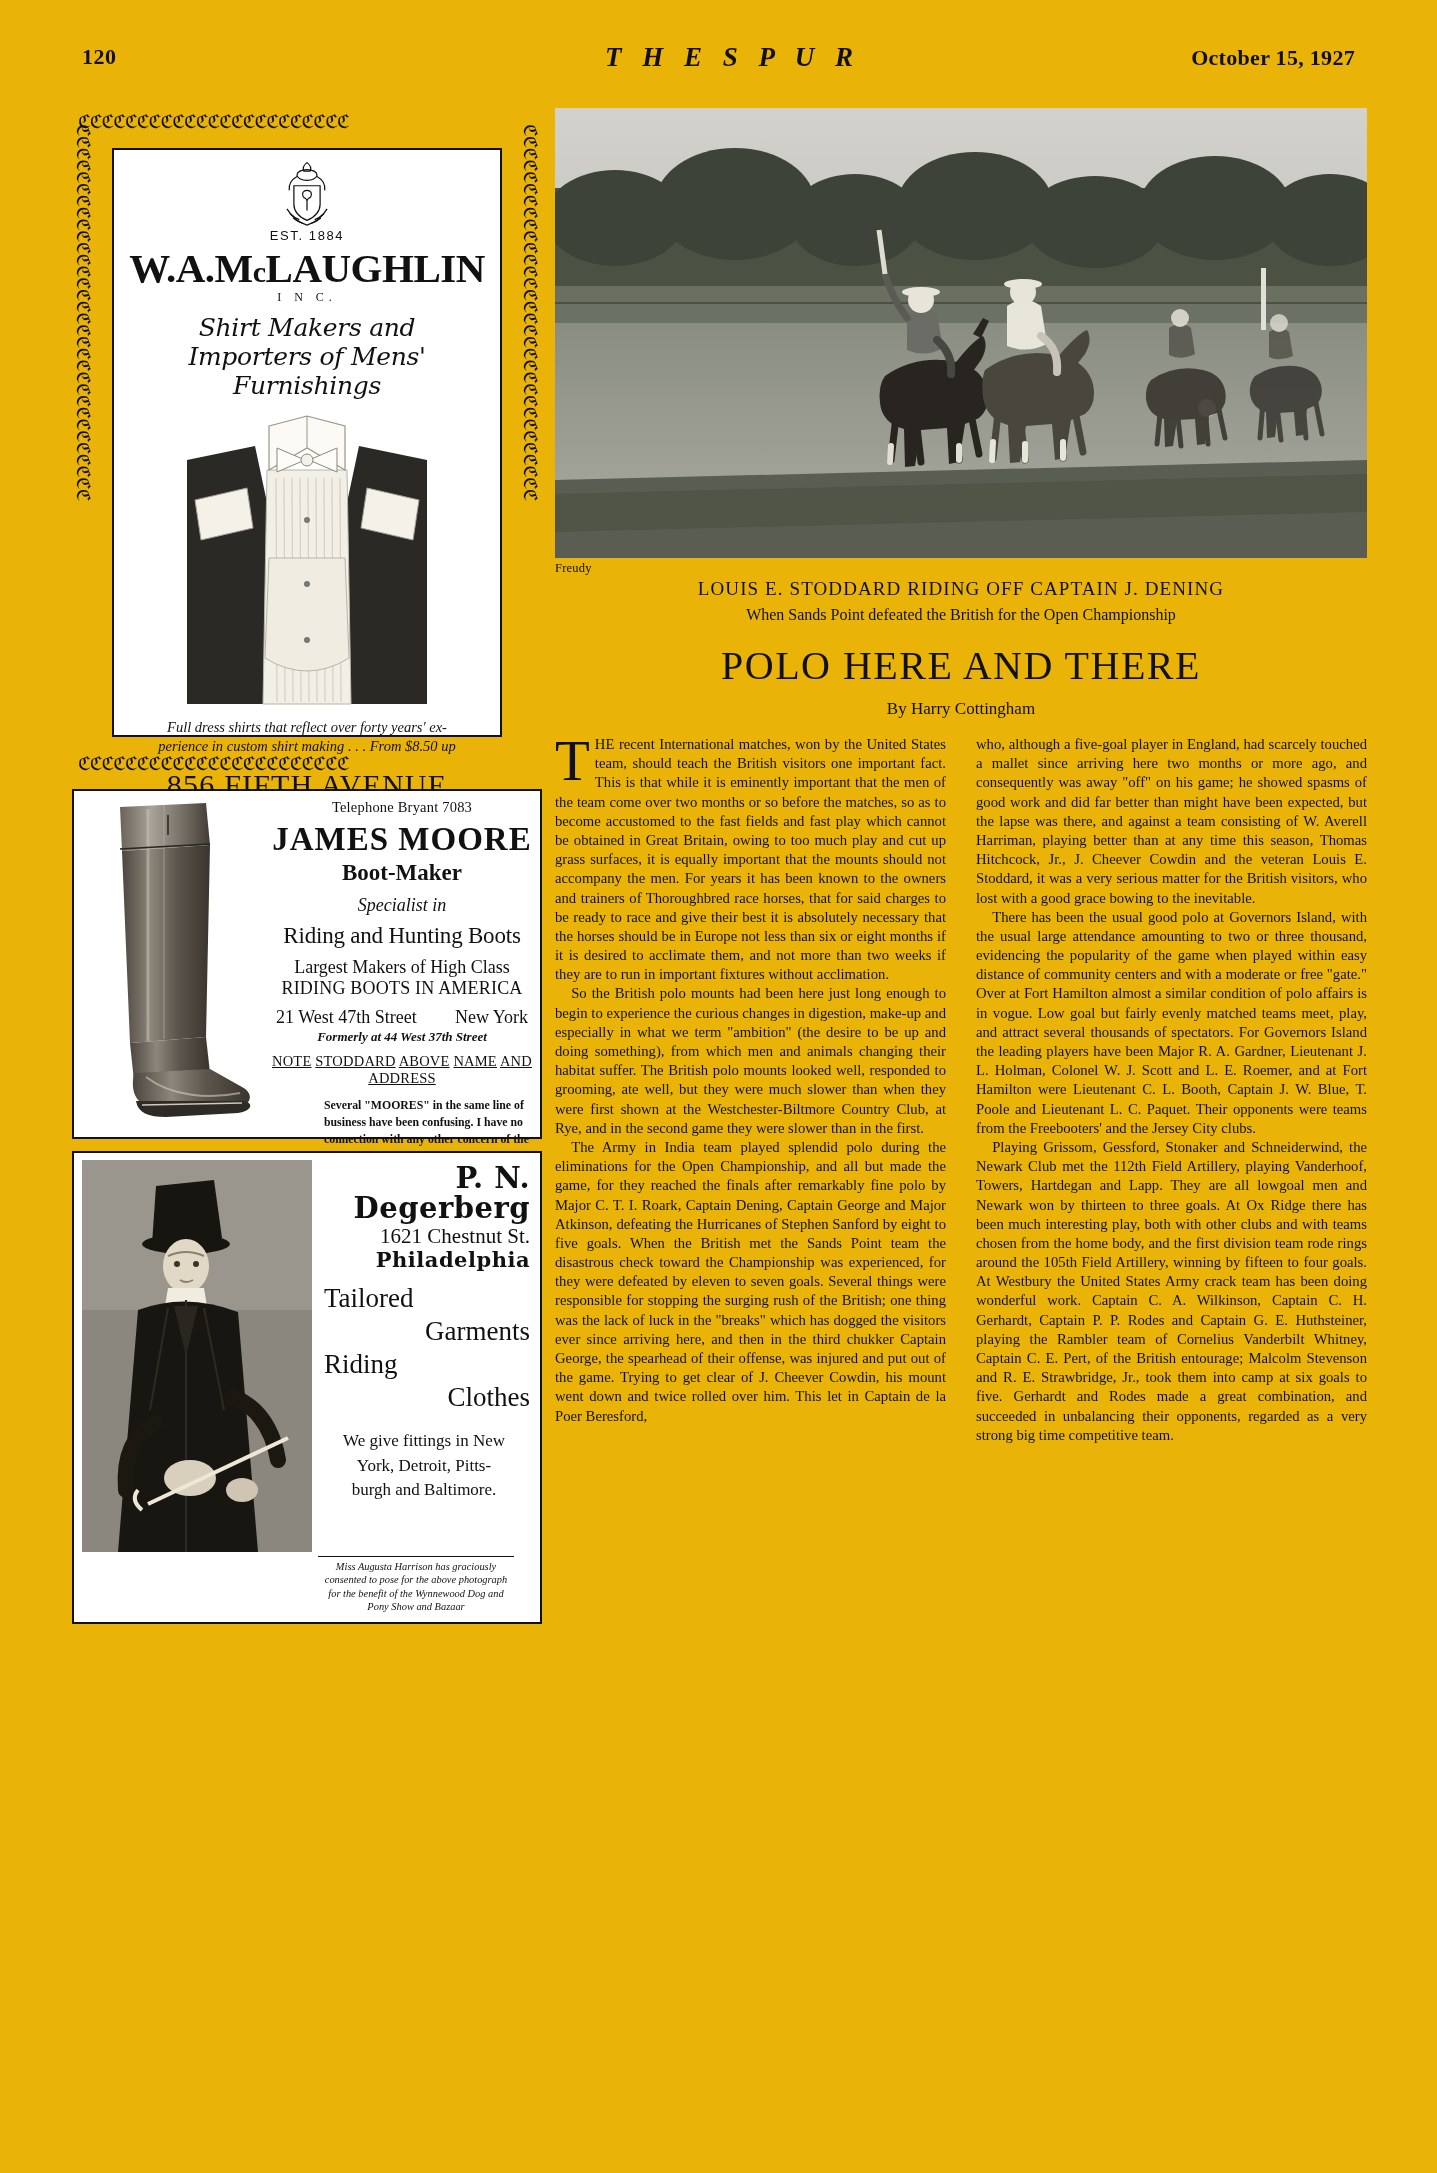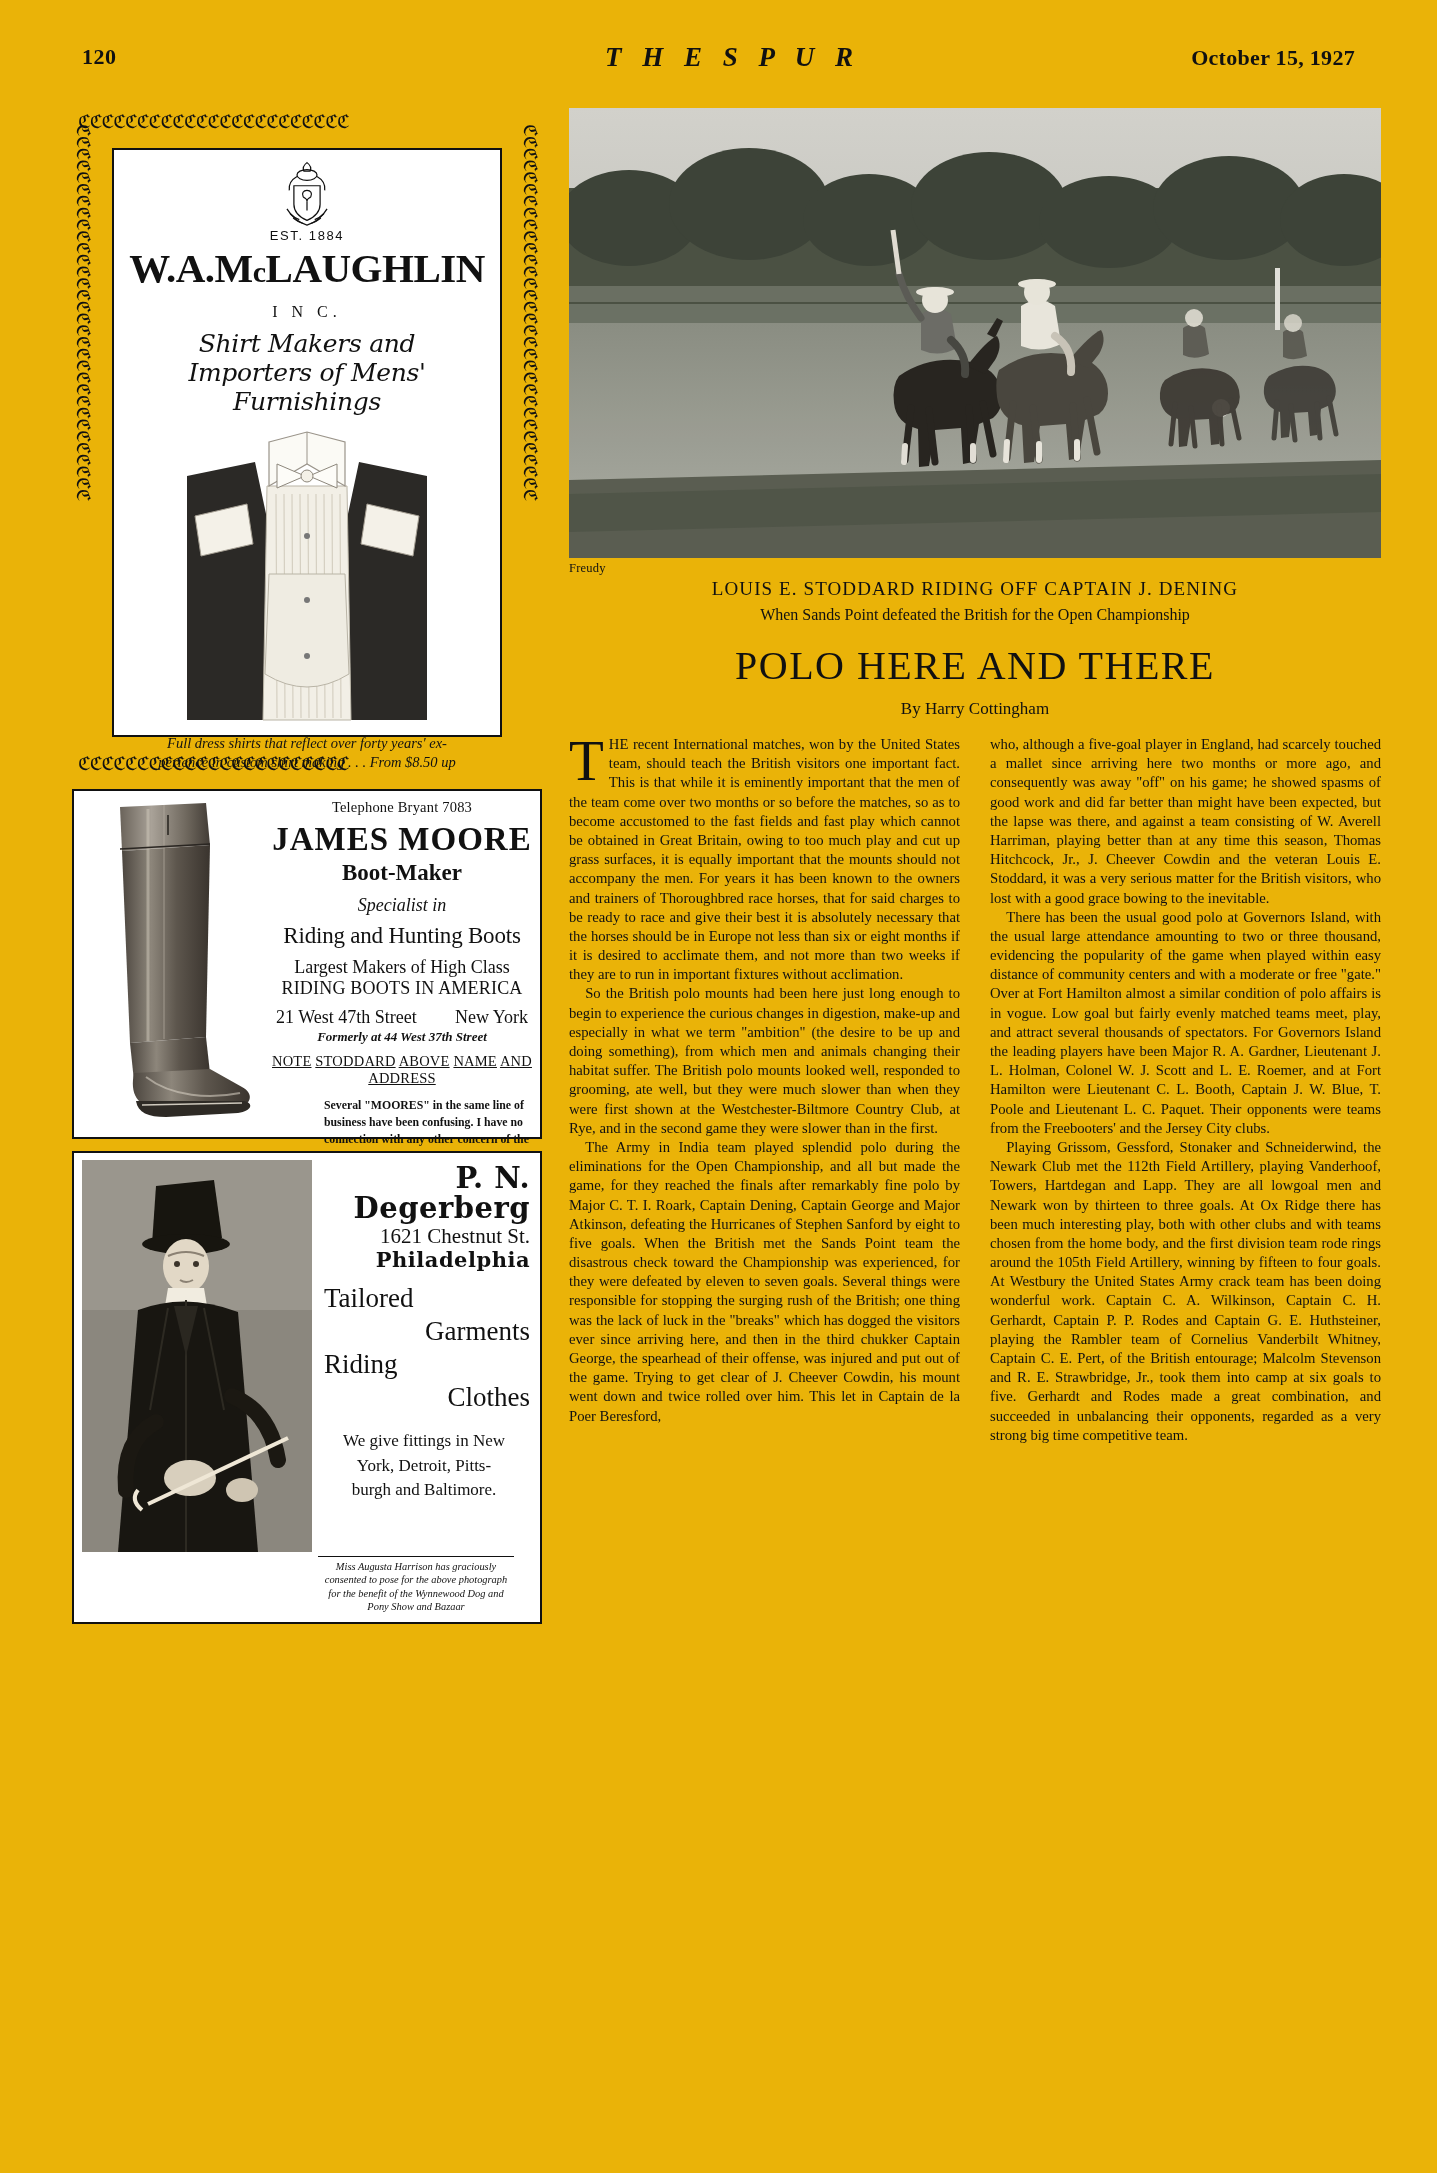--- a/index.html
+++ b/index.html
@@ -8,38 +8,38 @@
 
   
   .runhead{position:absolute;left:0;right:0;top:44px;height:34px;}
   .folio{position:absolute;left:82px;top:0;font-size:22px;font-weight:700;letter-spacing:.5px;}
   .magtitle{position:absolute;left:0;right:0;top:-2px;text-align:center;font-style:italic;font-weight:700;
             font-size:27px;letter-spacing:7px;margin-left:28px;}
   .issue{position:absolute;right:82px;top:1px;font-size:22px;font-weight:700;letter-spacing:.3px;}
 
   
   .leftcol{position:absolute;left:72px;top:110px;width:470px;}
-  .rightcol{position:absolute;left:569px;top:108px;width:812px;}
+  .rightcol{position:absolute;left:555px;top:108px;width:812px;}
 
   
   .ad1{position:relative;width:470px;height:665px;box-sizing:border-box;}
   .orn{position:absolute;inset:0;pointer-events:none;}
   .orn .row{position:absolute;font-family:"DejaVu Serif",serif;font-size:19px;line-height:19px;color:#111;
             white-space:nowrap;letter-spacing:-1px;}
   .orn .top{left:6px;top:2px;}
   .orn .bottom{left:6px;bottom:2px;}
   .orn .left{left:2px;top:14px;writing-mode:vertical-rl;letter-spacing:-1px;}
   .orn .right{right:2px;top:14px;writing-mode:vertical-rl;letter-spacing:-1px;}
   .ad1inner{position:absolute;left:40px;top:38px;right:40px;bottom:38px;border:2px solid #111;background:#fff;
             text-align:center;padding-top:8px;box-sizing:border-box;}
   .crest{width:78px;height:74px;margin:0 auto 0;display:block;}
   .est{font-size:13px;letter-spacing:1.6px;font-family:"Liberation Sans",sans-serif;margin-top:-4px;}
   .mcl{font-size:41px;font-weight:700;letter-spacing:-0.5px;margin-top:5px;line-height:1;}
   .mcl .sm{font-size:30px;}
-  .inc{font-size:16px;letter-spacing:5px;margin-top:14px;font-family:"Liberation Serif",serif;}
+  .inc{font-size:12px;letter-spacing:5px;margin-top:1px;font-family:"Liberation Serif",serif;}
   .script1{font-style:italic;font-family:"DejaVu Serif",serif;font-size:25px;line-height:1.15;margin-top:9px;
            font-weight:400;letter-spacing:-.3px;}
   .script1 .ln2{display:block;}
   .shirtbox{margin:8px auto 0;width:252px;height:300px;position:relative;}
   .capital{font-style:italic;font-size:14.5px;line-height:1.32;margin-top:10px;padding:0 26px;font-family:"Liberation Serif",serif;}
   .addr{font-size:30px;letter-spacing:1.2px;margin-top:11px;font-family:"Liberation Serif",serif;}
   .addr2{font-style:italic;font-weight:700;font-size:14.5px;margin-top:2px;}
 
   
   .ad2{position:relative;margin-top:14px;width:470px;height:350px;border:2px solid #111;box-sizing:border-box;

